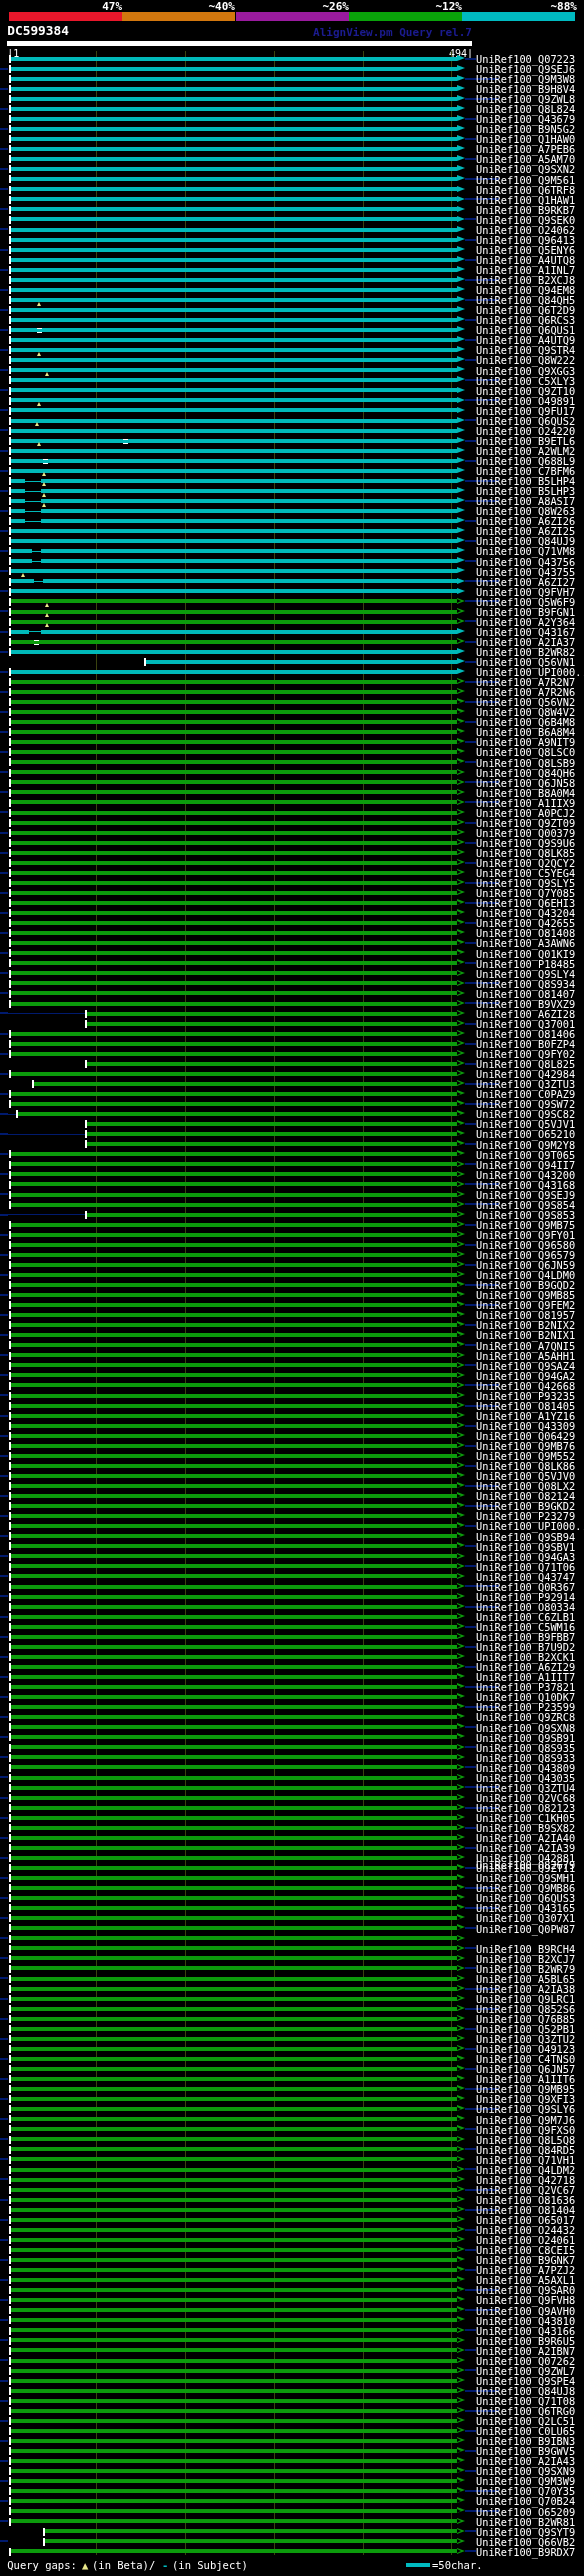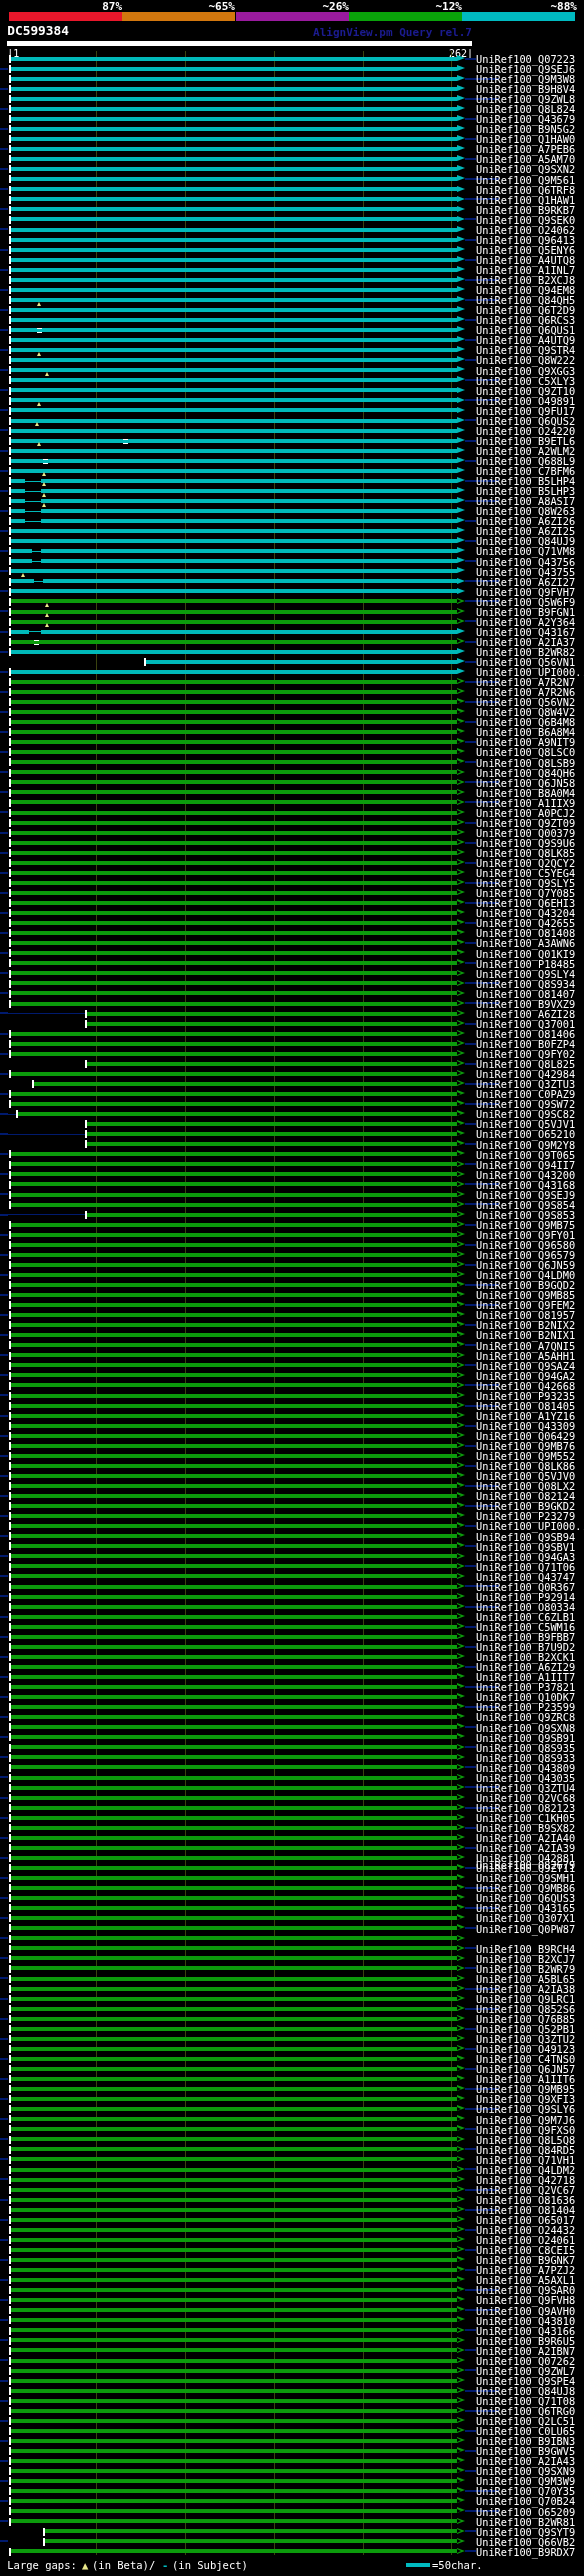--- a/index.html
+++ b/index.html
@@ -23,38 +23,38 @@
   .eq-marker{width:4.6px;height:2.7px;border-top:0.9px solid #fff;border-bottom:0.9px solid #fff;}
   .arrow-fill{width:0;height:0;border-top:3.7px solid transparent;border-bottom:3.7px solid transparent;}
   .arrow-hollow-outer{width:0;height:0;border-top:3.7px solid transparent;border-bottom:3.7px solid transparent;}
   .arrow-hollow-inner{width:0;height:0;border-top:2.3px solid transparent;border-bottom:2.3px solid transparent;border-left:4.6px solid #000;}
   #legend{top:2557px;left:0;width:585px;height:14.6px;color:#fff;font-size:10.5px;}
   .leg{position:absolute;top:1.8px;}
 </style>
 </head>
 <body>
 
-<div class="abs scale-label" style="left:9.1px;width:113px;">87%</div>
-<div class="abs scale-label" style="left:122px;width:113px;">~65%</div>
+<div class="abs scale-label" style="left:9.1px;width:113px;">47%</div>
+<div class="abs scale-label" style="left:122px;width:113px;">~40%</div>
 <div class="abs scale-label" style="left:236px;width:113px;">~26%</div>
 <div class="abs scale-label" style="left:349px;width:113px;">~12%</div>
 <div class="abs scale-label" style="left:462px;width:115px;">~88%</div>
 
 <div class="abs scale-seg" id="seg0" style="left: 9.1px; width: 113px; background: rgb(232, 23, 43);"></div>
 <div class="abs scale-seg" id="seg1" style="left: 122px; width: 113px; background: rgb(210, 119, 14);"></div>
 <div class="abs scale-seg" id="seg2" style="left: 236px; width: 113px; background: rgb(154, 27, 158);"></div>
 <div class="abs scale-seg" id="seg3" style="left: 349px; width: 113px; background: rgb(10, 163, 10);"></div>
 <div class="abs scale-seg" id="seg4" style="left: 462px; width: 113px; background: rgb(0, 186, 192);"></div>
 
 <div class="abs" id="title">DC599384</div>
 <div class="abs" id="watermark">AlignView.pm Query rel.7</div>
 
 <div class="abs" id="ruler"></div>
 <div class="abs" id="ruler-start">|1</div>
-<div class="abs" id="ruler-end">262|</div>
+<div class="abs" id="ruler-end">494|</div>
 
 <div id="plot">
     <div class="abs gridline" style="left:96px"></div>
     <div class="abs gridline" style="left:185px"></div>
     <div class="abs gridline" style="left:274px"></div>
     <div class="abs gridline" style="left:363px"></div>
     <div class="abs gridline" style="left:451px"></div>
     <div class="abs hit-tick" style="left:9px;top:55px"></div>
     <div class="abs hit-bar" style="left:11px;width:446px;top:57px;background:#00b9b9"></div>
     <div class="abs arrow-fill" style="left:457px;top:55px;border-left:8.2px solid #00b9b9"></div>
@@ -1527,21 +1527,21 @@
     <div class="abs hit-label" style="left:476px;top:2537px">UniRef100_Q66VB2</div>
     <div class="abs hit-tick" style="left:9px;top:2548px"></div>
     <div class="abs hit-bar" style="left:11px;width:446px;top:2549px;background:#0c9b0c"></div>
     <div class="abs arrow-hollow-outer" style="left:457px;top:2548px;border-left:8.2px solid #0c9b0c"></div>
     <div class="abs arrow-hollow-inner" style="left:457px;top:2549px"></div>
     <div class="abs conn-line" style="left:465px;width:11px;top:2550px"></div>
     <div class="abs hit-label" style="left:476px;top:2547px">UniRef100_B9RDX7</div>
   </div>
 
 <div class="abs" id="legend">
-  <span class="leg" style="left:7.3px;">Large gaps:</span>
+  <span class="leg" style="left:7.3px;">Query gaps:</span>
   <span class="leg" style="left:82px;color:#e9e78a;">▲</span>
   <span class="leg" style="left:92px;">(in Beta)/</span>
   <span class="leg" style="left:162px;color:#00bac0;font-weight:bold;">-</span>
   <span class="leg" style="left:172px;">(in Subject)</span>
   <span class="leg" style="left:406px;top:5.5px;width:24px;height:4.6px;background:#00bac0;"></span>
   <span class="leg" style="left:432px;">=50char.</span>
 </div>
 
 
 </body></html>

